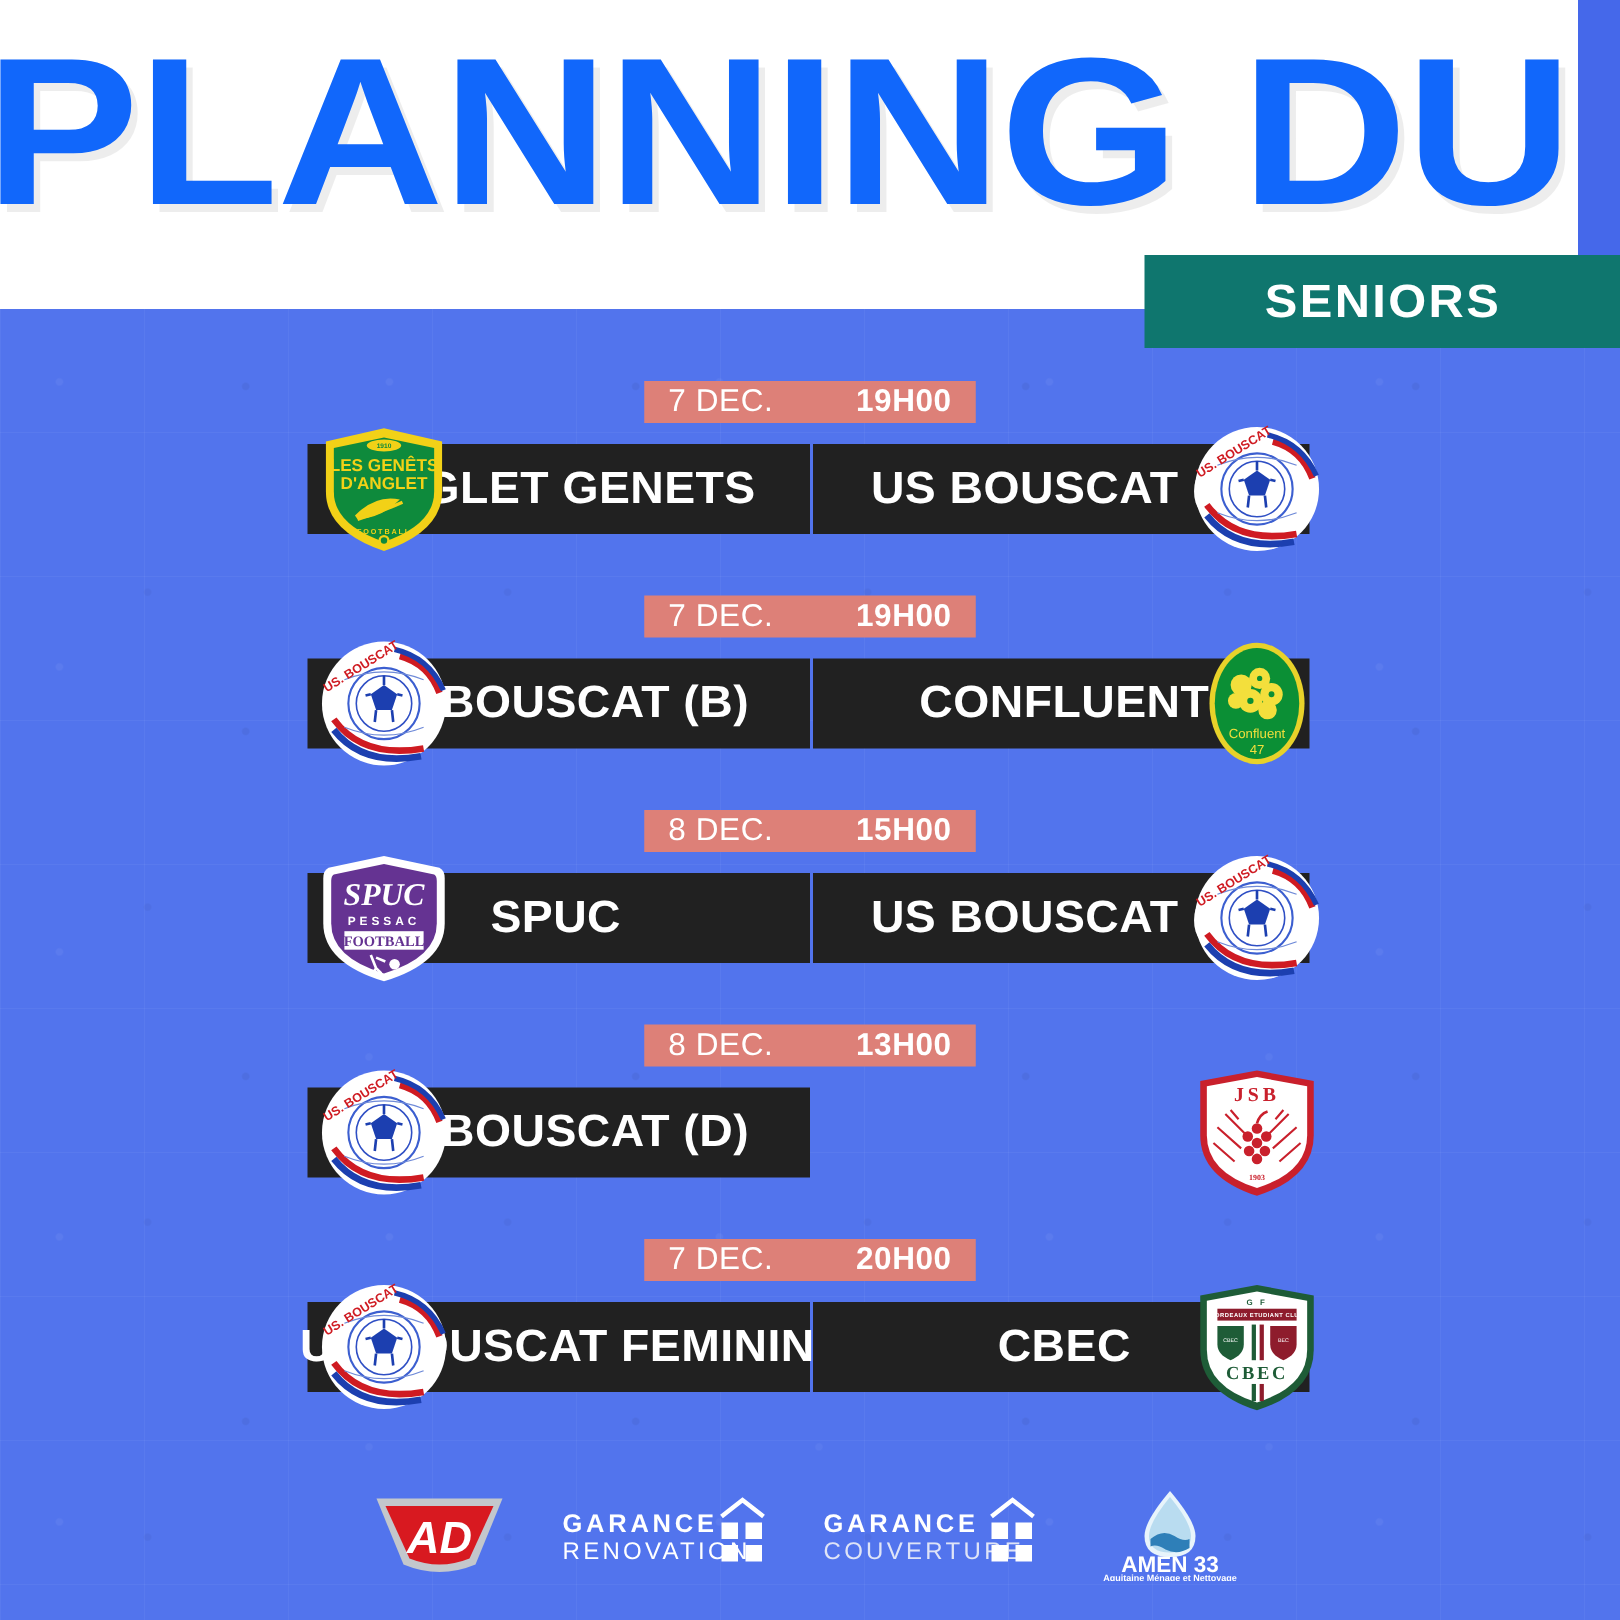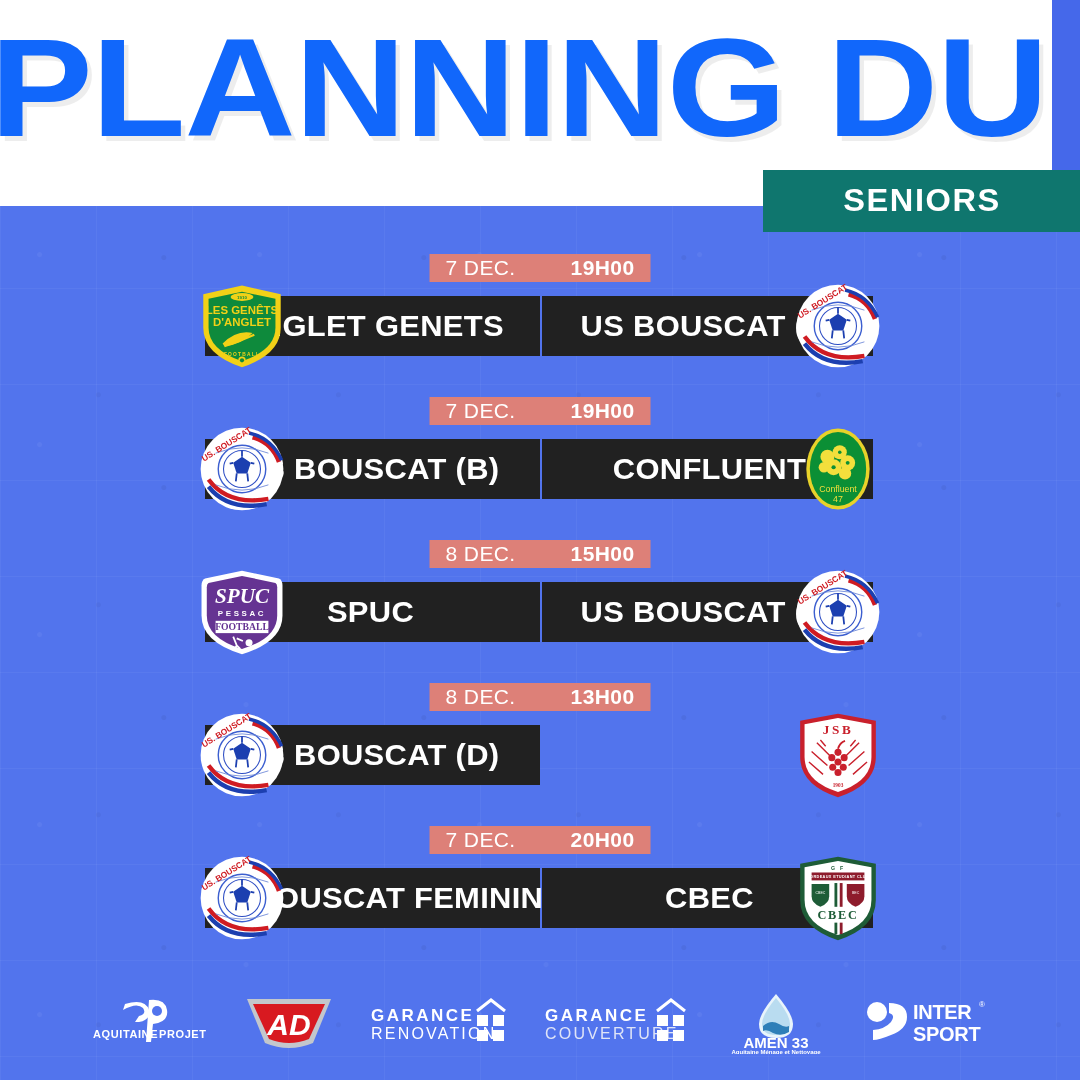--- a/index.html
+++ b/index.html
@@ -89,21 +89,21 @@
   }
   .bar-left .team-name{ padding-right:48px; }
   .bar-right .team-name{ padding-left:48px; }
   .row-1 .bar-left .team-name, .row-2 .bar-left .team-name,
   .row-3 .bar-left .team-name, .row-4 .bar-left .team-name{ margin-right:auto; margin-left:auto; }
   .bar-left .team-name, .bar-right .team-name{ width:100%; text-align:center; padding:0; }
 
   .logo{
     position:absolute; top:76px; width:88px; height:88px; z-index:4;
   }
-  .logo-left{ left:198px; }
+  .logo-left{ left:212px; }
   .logo-right{ left:794px; }
   .logo svg{ width:100%; height:100%; display:block; }
 
   
   #sponsors{
     position:absolute; left:0; top:975px; width:1080px; height:95px;
     z-index:5;
     display:flex; align-items:center; justify-content:center; gap:34px;
   }
   .sponsor{ display:flex; align-items:center; justify-content:center; height:70px; }
@@ -346,29 +346,20 @@
         <rect x="46" y="78" width="3.2" height="13" fill="#1e5c37"></rect>
         <rect x="52" y="78" width="3.2" height="13" fill="#8e1c2c"></rect>
       </svg>
     </div>
   </div>
 
 </div>
 
 <div id="sponsors">
 
-  <div class="sponsor">
-    <svg width="120" height="58" viewBox="0 0 120 58">
-      <path d="M36 10 Q56 4 60 16 Q62 26 50 28 L46 28 L50 22 Q58 20 54 14 Q48 8 34 16 Z" fill="#fff"></path>
-      <path d="M60 6 Q76 4 78 16 Q80 28 64 30 L62 48 L57 48 L60 6 Z" fill="#fff"></path>
-      <circle cx="68" cy="17" r="5" fill="#5274ed"></circle>
-      <text x="4" y="44" font-family="Liberation Sans, sans-serif" font-size="11" font-weight="bold" fill="#fff" letter-spacing=".6">AQUITAINE</text>
-      <text x="70" y="44" font-family="Liberation Sans, sans-serif" font-size="11" font-weight="bold" fill="#fff" letter-spacing=".6">PROJET</text>
-    </svg>
-  </div>
 
 
   <div class="sponsor">
     <svg width="92" height="60" viewBox="0 0 92 60">
       <path d="M4 6 L88 6 L70 50 Q46 60 22 50 Z" fill="#c3c7cc"></path>
       <path d="M10 11 L82 11 L66 46 Q46 54 26 46 Z" fill="#d81920"></path>
       <text x="46" y="42" font-family="Liberation Sans, sans-serif" font-size="30" font-weight="bold" font-style="italic" fill="#fff" text-anchor="middle">AD</text>
     </svg>
   </div>
 
@@ -399,23 +390,14 @@
   <div class="sponsor">
     <svg width="106" height="62" viewBox="0 0 106 62">
       <path d="M53 2 Q70 22 70 32 Q70 46 53 46 Q36 46 36 32 Q36 22 53 2 Z" fill="#e8f4fb"></path>
       <path d="M53 6 Q67 23 67 32 Q67 43 53 43 Q39 43 39 32 Q39 23 53 6 Z" fill="#b9dcf0"></path>
       <path d="M40 34 Q48 27 56 32 Q62 36 66 34 L66 40 Q58 45 50 41 Q44 37 40 39 Z" fill="#2e7fb8"></path>
       <text x="53" y="56" font-family="Liberation Sans, sans-serif" font-size="15" font-weight="bold" fill="#fff" text-anchor="middle">AMEN 33</text>
       <text x="53" y="62" font-family="Liberation Sans, sans-serif" font-size="6" font-weight="bold" fill="#fff" text-anchor="middle">Aquitaine Ménage et Nettoyage</text>
     </svg>
   </div>
 
-  <div class="sponsor">
-    <svg width="128" height="56" viewBox="0 0 128 56">
-      <circle cx="14" cy="17" r="10" fill="#fff"></circle>
-      <path d="M26 8 Q44 8 44 22 Q44 34 28 40 Q16 45 10 45 L10 35 Q22 34 28 27 Q33 20 26 18 Z" fill="#fff"></path>
-      <text x="50" y="24" font-family="Liberation Sans, sans-serif" font-size="20" font-weight="bold" fill="#fff" letter-spacing="-.3">INTER</text>
-      <text x="116" y="12" font-family="Liberation Sans, sans-serif" font-size="8" fill="#fff">®</text>
-      <text x="50" y="46" font-family="Liberation Sans, sans-serif" font-size="20" font-weight="bold" fill="#fff" letter-spacing="-.3">SPORT</text>
-    </svg>
-  </div>
 
 </div>
 
 </body></html>

